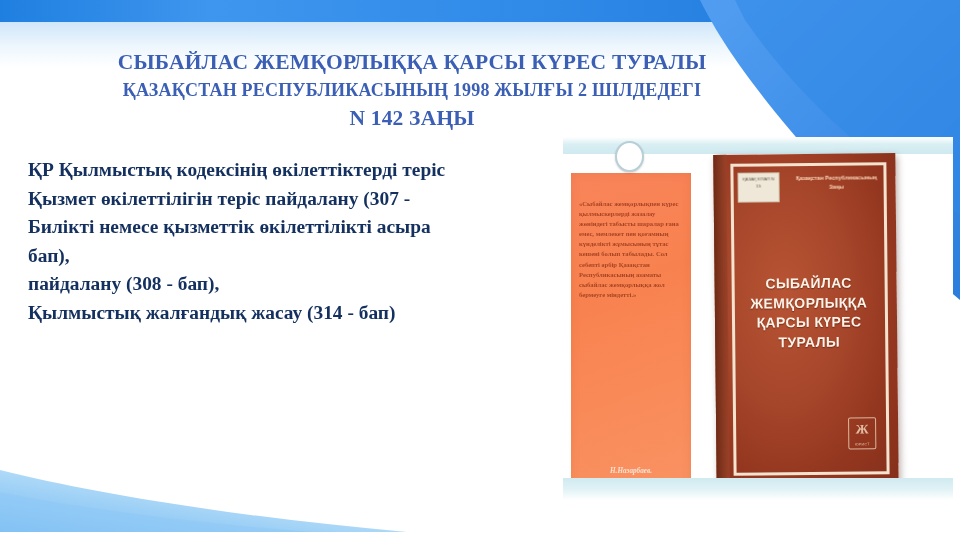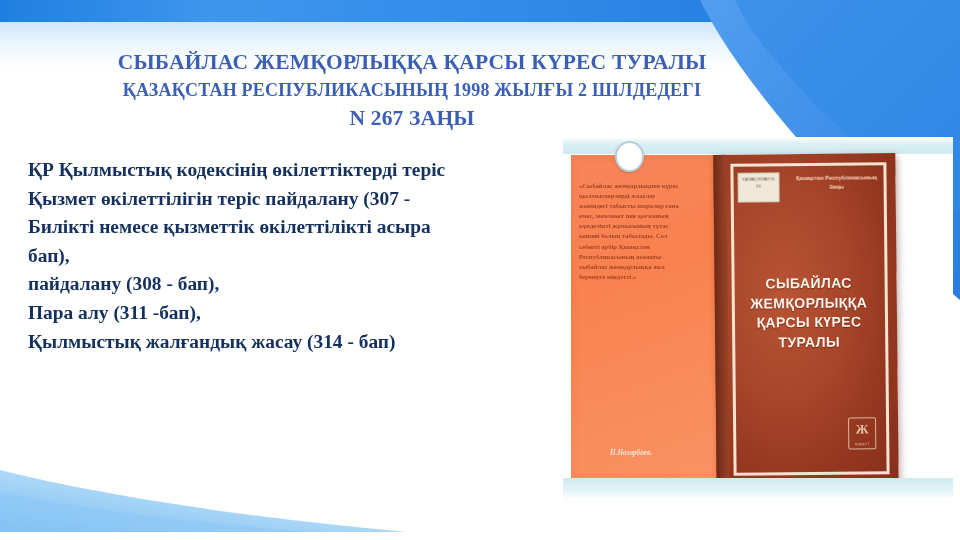--- a/index.html
+++ b/index.html
@@ -76,26 +76,25 @@
   }
   .photo-band-bottom {
     position: absolute; left: 0; bottom: 0; width: 100%; height: 22px;
     background: linear-gradient(180deg,#cfeaf0 0%, #e3f3f6 55%, #ffffff 100%);
   }
 
   
   .quote-panel {
     position: absolute;
     left: 8px;
-    top: 18px;
+    top: 36px;
     width: 120px;
     height: 328px;
     background: linear-gradient(160deg,#f9845a 0%, #f8824f 35%, #fa9363 100%);
     box-shadow: inset 0 0 10px rgba(180,80,40,.18);
-    padding-left: 40px;
   }
   .quote-text {
     position: absolute;
     left: 8px;
     top: 26px;
     width: 104px;
     font-family: "Liberation Serif", serif;
     font-weight: bold;
     font-size: 6.6px;
     line-height: 10.1px;
@@ -253,30 +252,29 @@
                L 960,540 L 620,540 C 700,430 700,180 700,0 Z" fill="#ffffff" opacity="0"></path>
 
       <path d="M 0,470 C 120,500 300,525 470,537 L 0,540 Z" fill="url(#gBottomWedge)"></path>
       <path d="M 0,492 C 110,514 260,530 400,538 L 0,540 Z" fill="#8ec8f5" opacity="0.55"></path>
     </svg>
   </div>
 
   <div class="title-block">
     <div class="title-line l1">СЫБАЙЛАС ЖЕМҚОРЛЫҚҚА ҚАРСЫ КҮРЕС ТУРАЛЫ</div>
     <div class="title-line l2">ҚАЗАҚСТАН РЕСПУБЛИКАСЫНЫҢ 1998 ЖЫЛҒЫ 2 ШІЛДЕДЕГІ</div>
-    <div class="title-line l3">N 267 ЗАҢЫ</div>
+    <div class="title-line l3">N 142 ЗАҢЫ</div>
   </div>
 
   <div class="body-block">
     <div class="body-line">ҚР Қылмыстық кодексінің өкілеттіктерді теріс</div>
     <div class="body-line">Қызмет өкілеттілігін теріс пайдалану (307 -</div>
     <div class="body-line">Билікті немесе қызметтік өкілеттілікті асыра</div>
     <div class="body-line">бап),</div>
     <div class="body-line">пайдалану (308 - бап),</div>
-    <div class="body-line">Пара алу (311 -бап),</div>
     <div class="body-line">Қылмыстық жалғандық жасау (314 - бап)</div>
   </div>
 
   <div class="photo">
     <div class="photo-band-top"></div>
 
     <div class="quote-panel">
       <div class="quote-text">«Сыбайлас жемқорлықпен күрес қылмыскерлерді жазалау жөніндегі табысты шаралар ғана емес, мемлекет пен қоғамның күнделікті жұмысының тұтас кешені болып табылады. Сол себепті әрбір Қазақстан Республикасының азаматы сыбайлас жемқорлыққа жол бермеуге міндетті.»</div>
       <div class="quote-sign">Н.Назарбаев.</div>
     </div>

